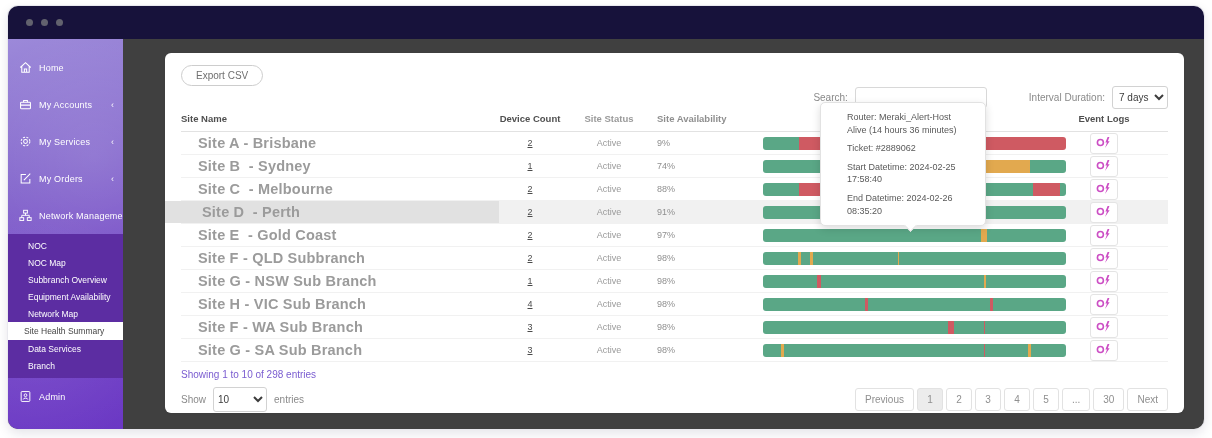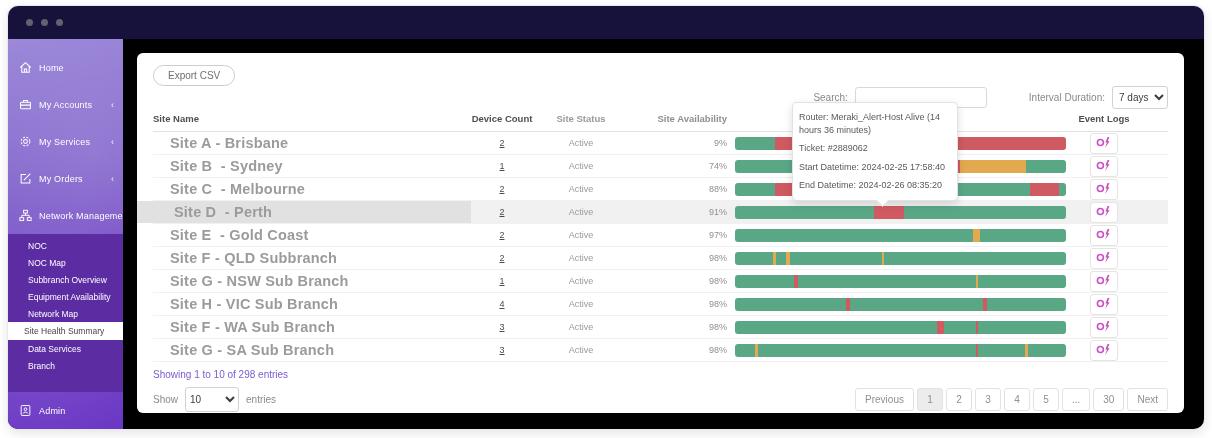--- a/index.html
+++ b/index.html
@@ -1,34 +1,34 @@
 <!DOCTYPE html>
 <html><head>
 <meta charset="utf-8">
 <style>
   * { box-sizing: border-box; }
   html,body { margin:0; padding:0; width:1212px; height:438px; background:#ffffff; font-family:"Liberation Sans", sans-serif; }
   .window { position:absolute; top:6px; left:8px; right:8px; bottom:9px; border-radius:10px; overflow:hidden;
             background:#fff; box-shadow:0 0 0 1px #e9e9ee, 0 4px 12px rgba(21,17,60,.12); display:flex; flex-direction:column; }
   .topbar { height:33px; flex:0 0 33px; background:#17123b; display:flex; align-items:center; padding-left:18px; gap:8px; }
   .dot { width:7px; height:7px; border-radius:50%; background:#62626e; }
-  .main { flex:1; display:flex; background:#000000; min-height:0; }
+  .main { flex:1; display:flex; background:#404040; min-height:0;gap:28px; }
 
   
   .sidebar { width:115px; flex:0 0 115px; color:#fff; padding-top:10px; position:relative; overflow:hidden;
              background:linear-gradient(168deg,#9c89d9 0%,#8568cd 35%,#7a50c8 60%,#7040c6 82%,#6b38c4 100%); }
   .sidebar::before { content:""; position:absolute; inset:0; pointer-events:none;
              background:radial-gradient(circle at 75% 30%, rgba(255,255,255,.10), transparent 45%),
                         radial-gradient(circle at 25% 75%, rgba(255,255,255,.08), transparent 40%); }
   .side-nav { position:relative; }
   .side-item { display:flex; align-items:center; gap:7px; padding:12px 9px 12px 11px; font-size:9px; cursor:pointer; }
   .side-item .s-icon { width:13px; height:13px; flex:0 0 13px; display:inline-flex; }
   .side-item .s-label { white-space:nowrap; letter-spacing:.2px; }
   .side-item .chev { margin-left:auto; font-size:9px; opacity:.95; }
-  .submenu { background:#5c2da2; padding:3px 0 18px; position:relative; }
+  .submenu { background:#5c2da2; padding:3px 0 4px; position:relative; }
   .sub-item { font-size:8.5px; padding:3.5px 4px 3.5px 20px; color:#fff; cursor:pointer; white-space:nowrap; }
   .sub-item.active { background:#ffffff; color:#454545; padding-left:16px; padding-top:4px; padding-bottom:4px; }
 
   
   .content { flex:1; padding:14px 20px 16px 14px; min-width:0; }
   .card { background:#fff; border-radius:6px; height:100%; padding:12px 16px 10px; position:relative;
           box-shadow:0 1px 3px rgba(0,0,0,.05); display:flex; flex-direction:column; }
   .export-btn { border:1px solid #cdcdcd; border-radius:12px; padding:4px 14px; font-size:10px; color:#6f6f6f;
                 background:#fff; width:fit-content; cursor:pointer; }
   .controls { display:flex; justify-content:flex-end; align-items:center; margin-top:0px; font-size:10px; color:#8a8a8a; }
@@ -40,41 +40,41 @@
   .thead { display:flex; align-items:flex-end; font-size:9.5px; font-weight:bold; color:#4f4f4f;
            border-bottom:1px solid #e2e2e2; padding-bottom:7px; margin-top:4px; }
   .trow  { display:flex; align-items:center; border-bottom:1px solid #f1f1f1; height:23px; font-size:9px; color:#8d8d8d; }
   .trow.hl { background:#f1f1f1; }
   .c-name   { flex:0 0 318px; white-space:pre; overflow:hidden; }
   .trow .c-name { font-size:14.5px; color:#9b9b9b; text-indent:17px; letter-spacing:.2px;font-weight:bold; }
   .trow.hl .c-name { background:#e1e1e1; margin-left:-16px; padding-left:20px; flex-basis:334px; height:100%; line-height:23px; }
   .c-count  { flex:0 0 62px; text-align:center; }
   .trow .c-count a { color:#4a4a4a; text-decoration:underline; cursor:pointer; }
   .c-status { flex:0 0 96px; text-align:center; color:#9a9a9a; }
-  .c-avail  { flex:0 0 98px; text-align:right; color:#8f8f8f; }
+  .c-avail  { flex:0 0 98px; color:#8f8f8f; }
   .c-bar    { flex:1; padding:0 10px 0 8px; min-width:0; }
   .bar { height:13px; border-radius:3px; overflow:hidden; display:flex; width:100%; }
   .bar span { height:100%; display:block; }
   .c-logs { flex:0 0 56px; margin-right:36px; text-align:center; }
   .thead .c-logs { font-weight:bold; }
   .log-btn { display:inline-flex; align-items:center; gap:2px; border:1px solid #e4e4e4; border-radius:3px;
              background:#fff; padding:2px 5px; cursor:pointer; }
 
   .showing { color:#7a5cd0; font-size:10px; margin-top:7px; }
   .footer-row { display:flex; align-items:center; justify-content:space-between; margin-top:7px; font-size:10px; color:#8a8a8a; }
   .show-entries { display:flex; align-items:center; }
   .show-select { border:1px solid #d2d2d2; border-radius:3px; height:25px; width:54px; font-size:10px; margin:0 7px; background:#fff; color:#3c3c3c; }
   .pagination { display:flex; gap:3px; }
   .page-btn { border:1px solid #e2e2e2; border-radius:3px; background:#fff; color:#8f8f8f; font-size:10px;
               padding:5px 9px; min-width:26px; text-align:center; cursor:pointer; }
   .page-btn.active { background:#ececec; }
 
   
   .tooltip { position:absolute; left:655px; top:49px; width:166px; background:#fff; border:1px solid #e2e2e2;
-             border-radius:5px; padding:8px 6px 2px; font-size:9px; color:#595959; z-index:6;
+             border-radius:5px; padding:8px 26px 2px; font-size:9px; color:#595959; z-index:6;
              box-shadow:0 3px 8px rgba(0,0,0,.14); }
   .tooltip p { margin:0 0 6px; line-height:1.4; }
   .tooltip .arrow { position:absolute; bottom:-5px; left:52%; width:9px; height:9px; background:#fff;
              border-right:1px solid #e2e2e2; border-bottom:1px solid #e2e2e2; transform:rotate(45deg); }
 </style>
 </head>
 <body>
 
 <div class="window">
   <div class="topbar">

